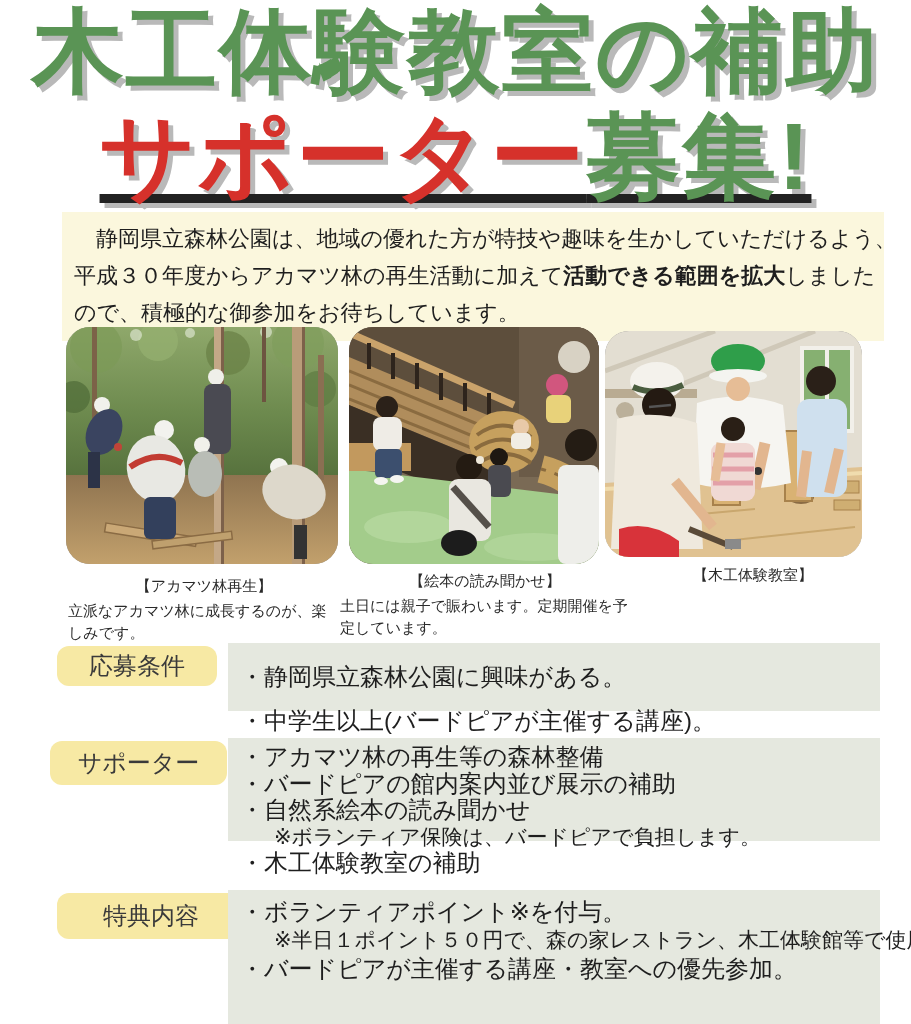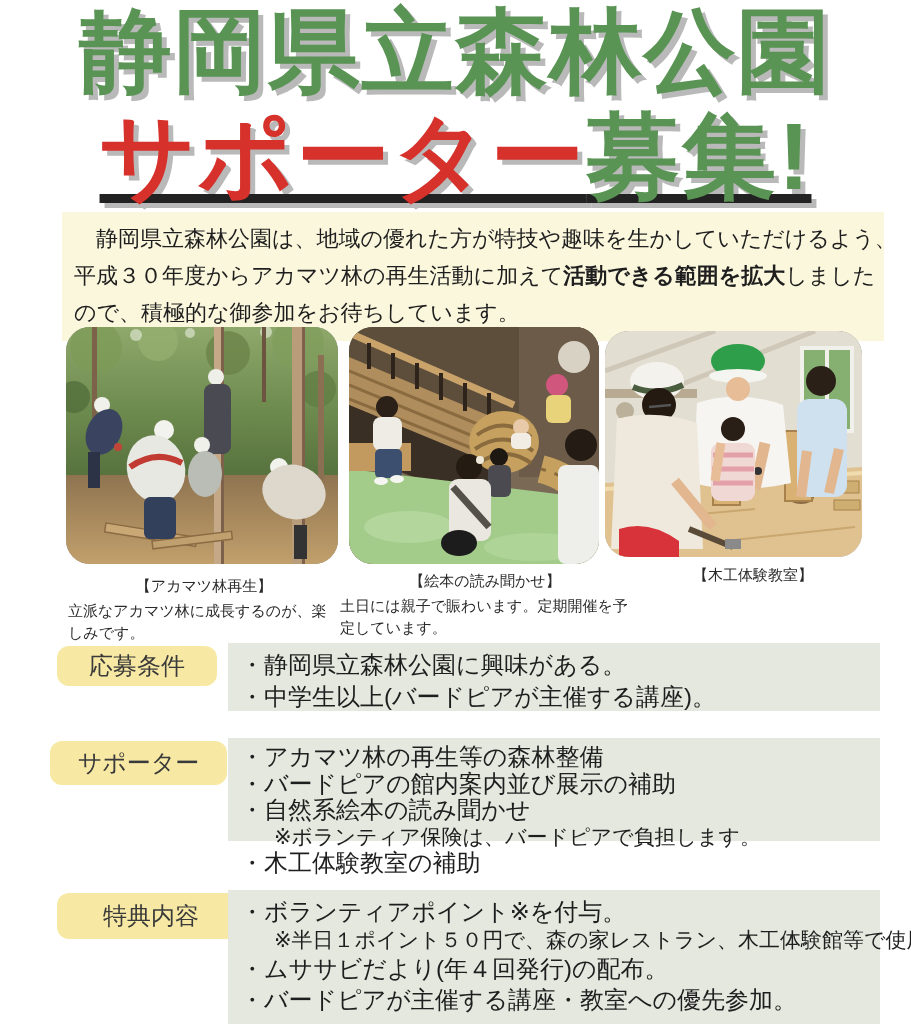--- a/index.html
+++ b/index.html
@@ -48,32 +48,32 @@
   .lab1{left:57px;top:646px;width:160px;height:40px;line-height:40px;}
   .lab2{left:50px;top:741px;width:177px;height:44px;line-height:44px;}
   .lab3{left:57px;top:893px;width:188px;height:46px;line-height:46px;}
   .sec-content{
     position:absolute;left:228px;width:652px;background:#e5e8df;
     box-sizing:border-box;padding:6px 6px 0 12px;font-size:24px;color:#1e1e1e;
   }
   .con1{top:643px;height:68px;}
   .con2{top:738px;height:103px;}
   .con3{top:890px;height:157px;}
-  .con1 .line{line-height:32px;}
+  .con1 .line{line-height:32px;margin-top:12px;}
   .con2 .line{line-height:26.5px;}
   .con3 .line{line-height:31px;}
   .line{white-space:nowrap;}
   .line.note{font-size:21px;line-height:26px !important;padding-left:34px;}
 </style>
 </head>
 <body>
 
 <div class="page">
 
-  <div class="title-line title1">静岡県立森林公園</div>
+  <div class="title-line title1">木工体験教室の補助</div>
   <div class="title-line title2">
     <span class="red">サポーター</span><span class="green">募集!</span>
   </div>
 
   <div class="intro">
     <div class="ln">　静岡県立森林公園は、地域の優れた方が特技や趣味を生かしていただけるよう、</div>
     <div class="ln"><span>平成３０年度からアカマツ林の再生活動に加えて</span><span class="b">活動できる範囲を拡大</span><span>しました</span></div>
     <div class="ln">ので、積極的な御参加をお待ちしています。</div>
   </div>
 
@@ -244,17 +244,16 @@
     <div class="line">・バードピアの館内案内並び展示の補助</div>
     <div class="line">・自然系絵本の読み聞かせ</div>
     <div class="line note">※ボランティア保険は、バードピアで負担します。</div>
     <div class="line">・木工体験教室の補助</div>
   </div>
 
   <div class="sec-label lab3">特典内容</div>
   <div class="sec-content con3">
     <div class="line">・ボランティアポイント※を付与。</div>
     <div class="line note">※半日１ポイント５０円で、森の家レストラン、木工体験館等で使用</div>
-    <div class="line">・ムササビだより(年４回発行)の配布。</div>
     <div class="line">・バードピアが主催する講座・教室への優先参加。</div>
   </div>
 
 </div>
 
 </body></html>

